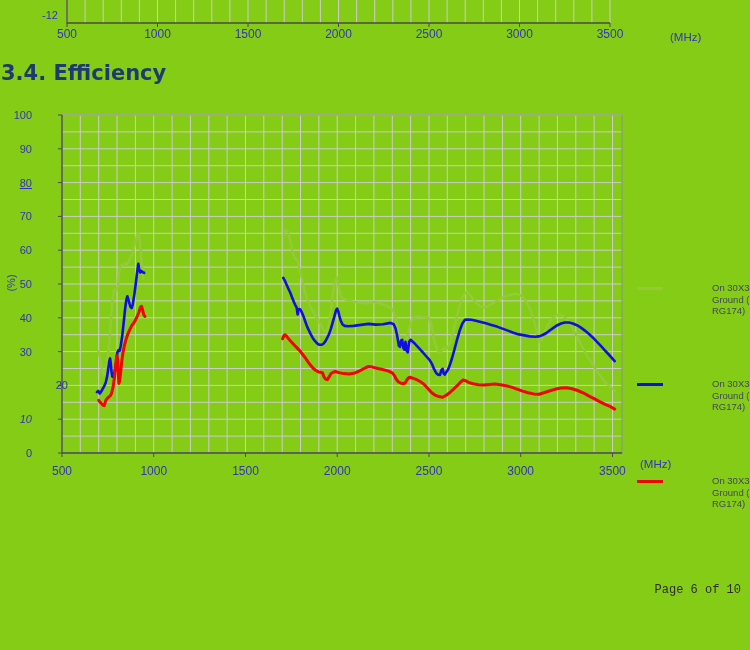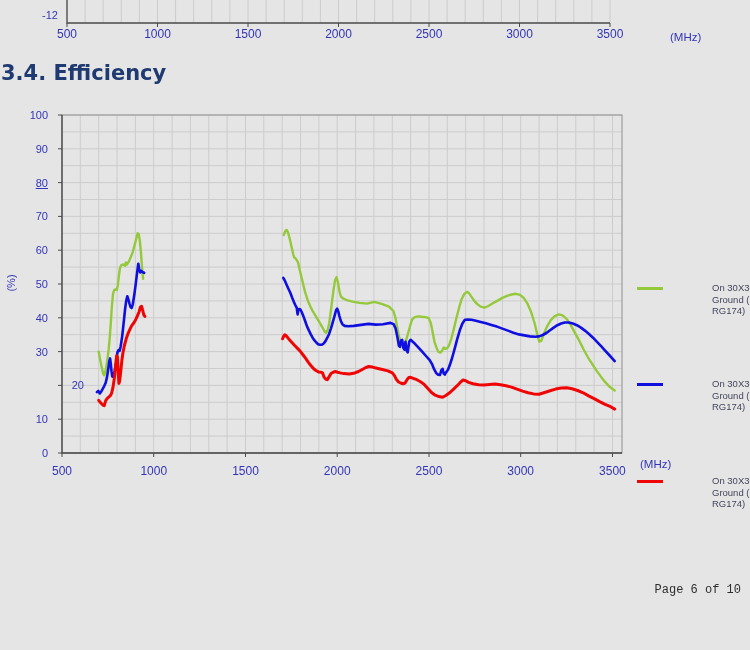--- a/index.html
+++ b/index.html
@@ -1,32 +1,32 @@
 <!DOCTYPE html>
 <html><head>
 <meta charset="utf-8">
 <style>
   html,body{margin:0;padding:0;background:#fff;}
-  .page{position:relative;width:750px;height:650px;background:#e5e5e5;overflow:hidden;
+  .page{position:relative;width:750px;height:650px;background:#84cc16;overflow:hidden;
         font-family:"Liberation Sans",sans-serif;}
   
   .topchart{position:absolute;left:0;top:0;width:750px;height:55px;}
   .topchart svg{position:absolute;left:0;top:0;}
   .top-y-tick{position:absolute;left:18px;top:9px;width:40px;text-align:right;
               font-size:11px;color:#3334b8;}
   .top-xtick{position:absolute;top:27px;width:50px;text-align:center;
              font-size:12px;color:#3334b8;}
   .top-unit{position:absolute;left:670px;top:31px;font-size:11.5px;color:#3334b8;}
   
   .heading{position:absolute;left:1px;top:61px;font-family:"DejaVu Sans",sans-serif;
            font-weight:bold;font-size:21px;color:#1e3a70;letter-spacing:0px;}
   
   .effchart{position:absolute;left:0;top:100px;width:750px;height:400px;}
   .effchart svg{position:absolute;left:0;top:0;}
-  .ytick{position:absolute;left:0;width:48px;text-align:right;font-size:11px;color:#3334b8;}
+  .ytick{position:absolute;left:0;width:32px;text-align:right;font-size:11px;color:#3334b8;}
   .xtick{position:absolute;top:364px;width:50px;text-align:center;font-size:12px;color:#3334b8;}
   .eff-unit{position:absolute;left:640px;top:358px;font-size:11.5px;color:#3334b8;}
   .eff-ylab{position:absolute;left:-9px;top:177px;width:40px;text-align:center;
             font-size:11px;color:#3334b8;transform:rotate(-90deg);}
   
   .legend-entry{position:absolute;left:637px;width:105px;}
   .legend-swatch{position:absolute;left:0;top:5px;width:26px;height:2.6px;}
   .legend-text{position:absolute;left:29px;top:0;width:68px;font-size:9.5px;
                line-height:11.5px;color:#43455c;margin-left:46px;}
   .le1{top:182px;} .le2{top:278px;} .le3{top:375px;}
@@ -172,21 +172,21 @@
         <line x1="58" y1="15.0" x2="62" y2="15.0" stroke="#4a4a4a" stroke-width="1"></line>
         <polyline points="98.7,251.6 100.2,260.1 101.6,266.8 103.1,273.6 104.2,275.3 105.7,270.2 107.1,261.7 108.6,249.9 109.7,238.1 110.8,222.9 111.9,206.0 113.0,194.1 114.1,190.1 115.6,189.4 116.7,190.1 117.8,185.7 118.9,175.6 120.0,167.8 121.4,165.1 123.3,164.4 125.1,165.7 125.9,162.4 127.0,164.4 128.8,161.7 130.6,157.6 132.5,152.9 134.3,146.1 136.1,139.4 137.6,133.3 138.7,134.0 139.8,140.7 140.9,151.9 142.0,167.1 143.1,178.9" fill="none" stroke="#95c93c" stroke-width="2.4" stroke-linejoin="round" stroke-linecap="round"></polyline>
         <polyline points="283.7,135.0 285.1,131.3 286.6,129.9 288.1,132.6 289.9,139.4 291.7,147.5 293.2,154.3 294.3,157.6 295.4,158.3 296.5,159.7 298.0,162.4 299.4,168.5 301.3,176.6 303.1,184.0 304.9,191.4 306.8,197.5 308.6,202.6 310.4,206.6 312.3,210.4 314.1,213.4 315.9,216.4 317.8,219.5 319.6,222.5 321.4,225.6 323.3,229.0 324.8,231.7 326.2,232.7 327.7,230.0 329.2,223.2 330.6,213.1 332.1,200.9 333.6,189.4 335.0,180.6 336.5,177.2 338.0,182.6 339.4,191.4 340.9,196.5 343.1,198.5 346.8,200.2 352.3,201.6 359.6,202.9 367.0,203.6 374.3,201.9 381.6,203.9 389.0,206.6 393.4,211.0 395.6,218.5 397.4,228.6 399.2,237.4 401.1,242.8 402.9,244.8 404.8,243.2 406.6,238.8 408.4,232.0 410.3,225.2 412.1,219.5 414.7,217.1 418.3,216.4 422.0,216.8 425.7,217.1 428.6,218.1 430.8,222.9 432.6,232.0 434.5,241.8 436.7,248.2 438.5,251.9 440.3,252.6 442.2,250.6 443.7,247.5 445.5,248.9 447.3,248.2 449.2,244.8 451.4,238.4 453.9,228.6 456.5,217.8 459.1,207.7 461.6,199.2 464.2,194.1 466.8,191.8 469.0,193.1 471.5,196.8 474.1,200.6 477.0,203.9 480.7,206.6 484.4,207.7 488.4,206.0 492.8,203.3 497.6,200.6 502.4,197.9 507.1,195.8 511.5,194.5 515.9,193.8 520.0,194.8 523.7,197.9 527.3,203.3 531.0,211.7 534.7,223.5 537.6,236.1 539.4,241.8 541.3,240.8 543.8,234.0 547.1,226.3 550.8,220.2 554.8,216.1 558.9,214.4 562.6,215.4 566.6,218.8 570.6,224.9 574.7,232.3 579.1,240.4 583.5,249.2 587.9,257.3 592.3,264.1 596.7,270.9 601.1,276.9 605.5,282.4 609.9,287.1 614.7,290.5" fill="none" stroke="#95c93c" stroke-width="2.4" stroke-linejoin="round" stroke-linecap="round"></polyline>
         <polyline points="96.9,292.2 98.3,290.8 99.8,293.5 101.3,291.5 102.7,288.8 104.2,286.1 105.7,282.7 107.1,276.6 108.2,269.2 109.3,261.1 110.1,258.4 110.8,263.8 111.5,271.2 112.3,276.6 113.4,275.9 114.8,270.5 116.3,262.4 117.4,252.3 118.5,250.2 119.6,250.9 120.7,246.2 122.2,236.1 123.7,222.5 125.1,209.0 126.2,200.9 127.3,196.2 128.4,199.5 129.5,203.6 130.6,207.0 131.7,208.0 132.8,204.3 134.3,194.8 135.8,183.3 137.2,171.8 138.3,163.7 139.1,168.5 140.2,172.5 141.3,170.8 142.7,172.2 144.2,172.8" fill="none" stroke="#0f0fe0" stroke-width="2.6" stroke-linejoin="round" stroke-linecap="round"></polyline>
         <polyline points="283.3,177.9 284.8,180.6 286.6,184.7 288.4,188.7 290.3,192.8 292.1,197.5 293.9,201.9 295.4,205.3 296.7,207.7 297.6,214.4 298.5,209.3 299.6,209.0 300.7,210.0 302.0,212.7 303.5,216.4 305.3,221.5 307.1,226.6 309.0,230.6 310.8,234.4 312.6,237.7 314.5,240.4 316.3,242.5 318.1,244.2 320.0,244.8 321.8,244.8 323.7,243.5 325.5,241.1 327.3,237.7 329.2,233.7 331.0,228.3 332.8,222.2 334.7,215.4 336.1,210.0 337.2,208.7 338.3,211.4 339.4,216.1 340.9,221.2 342.4,224.2 344.6,225.9 348.2,226.3 353.7,225.9 361.1,224.9 368.4,223.9 375.8,224.6 383.1,224.2 390.4,222.9 393.7,224.2 395.6,228.6 397.4,237.1 398.9,245.9 400.0,246.9 401.1,240.4 402.2,239.8 403.3,247.9 404.4,249.6 405.5,241.8 406.6,250.6 407.7,252.3 409.2,241.8 410.6,239.8 412.5,241.5 415.0,243.8 418.7,247.9 422.4,251.9 426.0,256.0 429.7,260.1 431.9,263.8 434.1,269.2 436.3,273.2 438.1,274.6 440.0,274.9 441.4,270.2 442.6,268.8 443.7,273.6 444.8,274.6 446.2,272.2 448.1,269.5 449.9,264.8 452.1,258.0 454.7,248.6 457.2,239.1 459.8,230.3 462.4,223.5 464.9,219.8 467.9,219.5 471.5,219.8 475.9,220.8 480.7,221.9 485.9,223.2 491.4,224.9 496.9,226.6 502.4,228.6 507.9,230.6 513.4,232.7 518.9,234.4 524.4,235.4 529.9,236.4 535.4,236.7 539.1,236.4 542.7,235.0 546.4,233.0 550.1,230.3 553.7,227.6 557.4,225.2 561.1,223.5 564.8,222.5 568.8,222.5 572.8,223.5 576.9,225.2 580.9,227.6 584.9,230.6 589.0,234.0 593.0,237.7 597.0,241.8 601.1,246.2 605.1,250.6 609.2,255.0 614.7,261.1" fill="none" stroke="#0f0fe0" stroke-width="2.6" stroke-linejoin="round" stroke-linecap="round"></polyline>
         <polyline points="98.7,300.3 100.2,302.3 101.6,303.7 103.1,305.3 104.2,305.7 105.7,300.6 107.1,298.6 108.6,297.2 110.1,295.9 111.5,293.5 113.0,287.4 114.5,276.9 115.6,265.1 116.7,255.7 117.4,257.0 118.1,270.2 118.9,283.4 119.6,281.3 120.7,271.9 121.8,261.1 122.9,253.0 124.4,245.5 126.2,238.8 128.1,233.3 129.9,229.3 131.7,225.6 133.6,223.2 135.4,220.2 137.2,216.4 139.1,211.7 140.5,207.0 141.6,206.3 142.7,210.4 143.8,214.8 144.9,216.4" fill="none" stroke="#f00505" stroke-width="3" stroke-linejoin="round" stroke-linecap="round"></polyline>
         <polyline points="282.6,238.8 283.7,236.1 284.8,234.7 286.2,235.7 288.1,238.1 290.3,240.8 292.8,243.5 295.4,246.2 298.0,248.9 300.5,251.6 303.1,255.0 305.7,258.4 308.2,262.1 310.8,265.5 313.4,268.5 315.9,270.5 318.5,271.9 320.7,272.2 322.6,272.9 324.0,276.9 325.5,279.0 327.3,279.7 329.2,276.6 331.0,273.6 333.2,272.2 335.4,271.5 337.6,272.2 340.2,272.9 343.8,273.6 349.3,273.9 354.8,272.9 358.5,271.5 362.2,269.5 365.9,267.5 368.8,266.5 372.5,267.1 376.9,268.2 382.4,269.5 387.9,270.9 392.3,272.9 394.5,275.6 396.3,279.3 398.5,282.0 400.7,283.0 402.9,283.7 405.1,283.0 407.0,279.7 408.8,277.6 410.6,277.3 413.2,278.3 416.9,279.7 420.5,281.7 424.2,284.4 427.9,288.4 431.5,292.5 435.2,295.2 438.9,296.6 442.6,297.2 446.2,295.2 449.9,292.5 453.6,289.1 457.2,285.7 460.2,282.4 463.1,280.0 465.7,280.7 468.6,282.4 473.0,283.7 478.5,284.7 484.0,285.1 489.5,284.4 495.0,284.0 500.5,284.7 506.0,285.7 511.5,287.1 517.0,289.1 522.6,291.1 528.1,292.8 533.6,293.9 539.1,294.2 544.6,292.5 550.1,290.8 555.6,289.1 561.1,288.1 566.6,287.8 572.1,288.8 577.6,290.5 583.1,292.8 588.6,295.9 594.1,298.6 599.6,301.6 605.1,304.3 610.6,306.7 614.7,309.1" fill="none" stroke="#f00505" stroke-width="3" stroke-linejoin="round" stroke-linecap="round"></polyline>
       </svg>
     <div id="eff-yticks">
         <div class="ytick" style="top: 347px;">0</div>
-        <div class="ytick" style="top: 313.2px;">10</div>
+        <div class="ytick" style="top: 313.2px; font-style: italic;">10</div>
         <div class="ytick" style="top: 279.4px; padding-left: 36px;">20</div>
         <div class="ytick" style="top: 245.6px;">30</div>
         <div class="ytick" style="top: 211.8px;">40</div>
         <div class="ytick" style="top: 178px; text-align: right;">50</div>
         <div class="ytick" style="top: 144.2px;">60</div>
         <div class="ytick" style="top: 110.4px;">70</div>
         <div class="ytick" style="top: 76.6px; text-decoration: underline;">80</div>
         <div class="ytick" style="top: 42.8px;">90</div>
         <div class="ytick" style="top: 9px;">100</div>
       </div>

